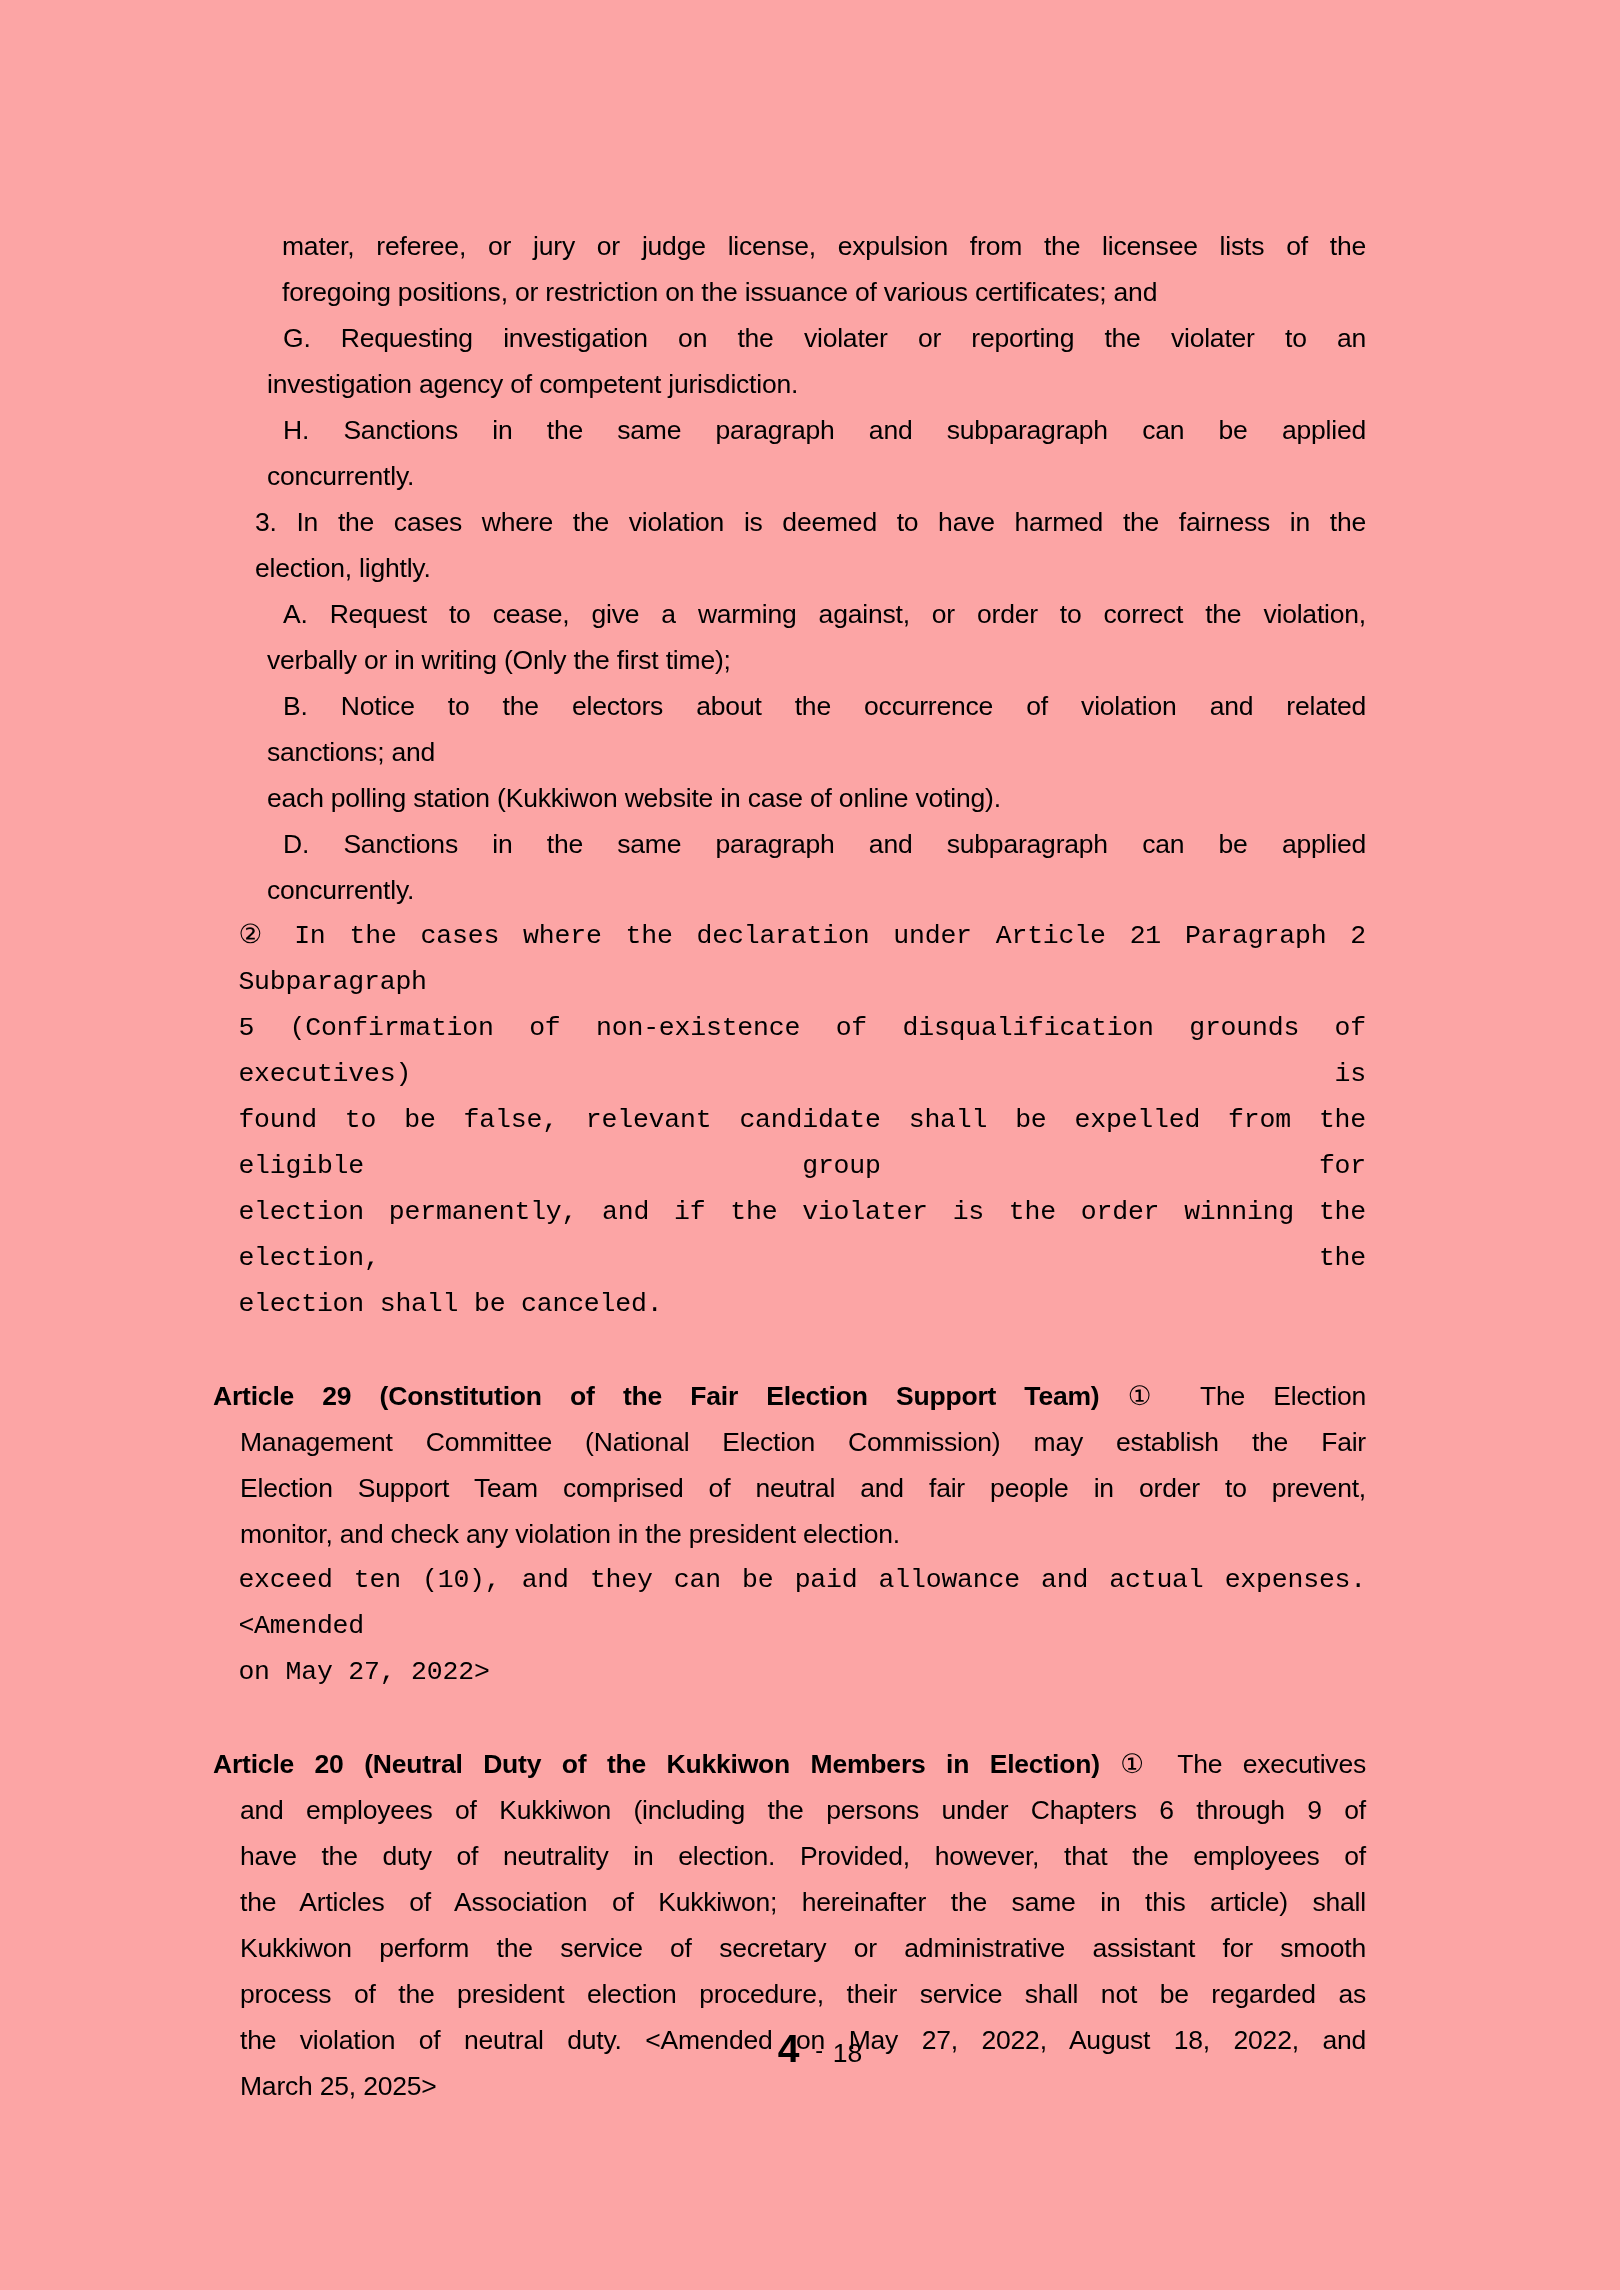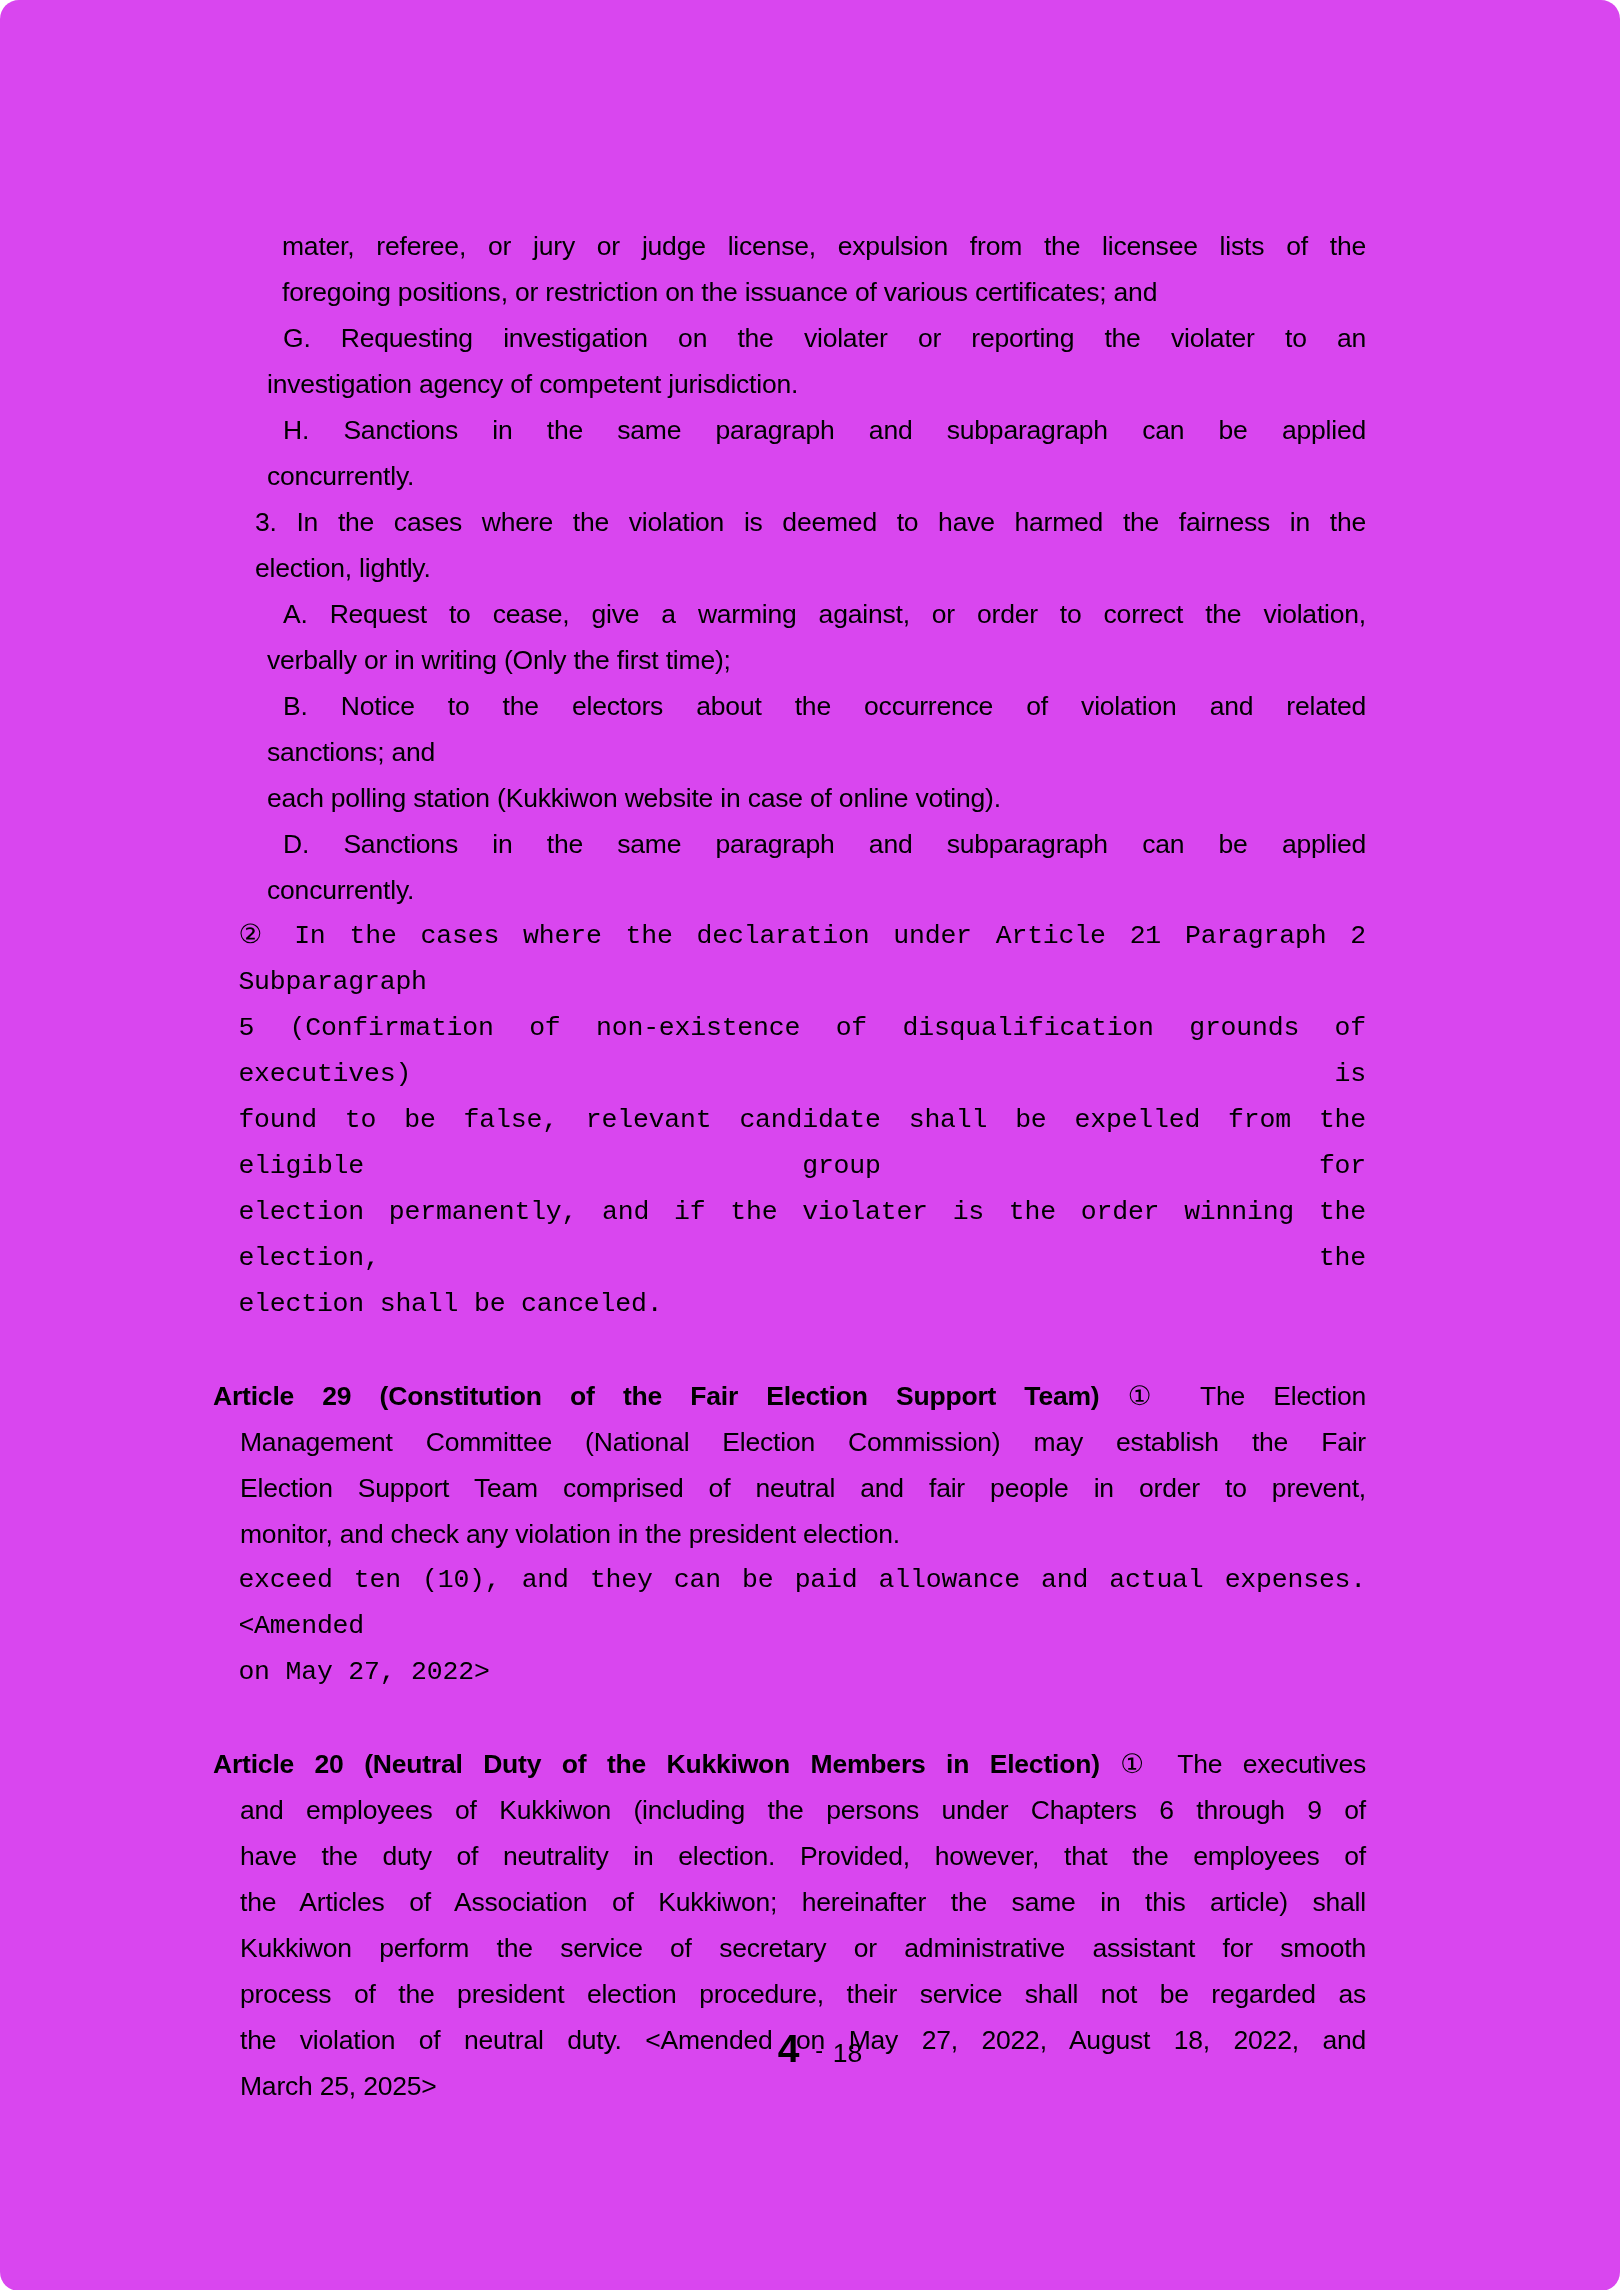--- a/index.html
+++ b/index.html
@@ -11,23 +11,22 @@
     width: 1620px;
     height: 2291px;
     position: relative;
     font-family: "Liberation Sans", "DejaVu Sans", sans-serif;
     color: #000000;
   }
   .page {
     position: relative;
     width: 1620px;
     height: 2291px;
-    background: #d946ef;
+    background: #fca5a5;
     overflow: hidden;
-    border-radius: 19px;
   }
   .textblock {
     position: absolute;
     left: 211px;
     top: 223px;
     width: 1155px;
     font-size: 26.5px;
     line-height: 46px;
     letter-spacing: -0.2px;
   }

